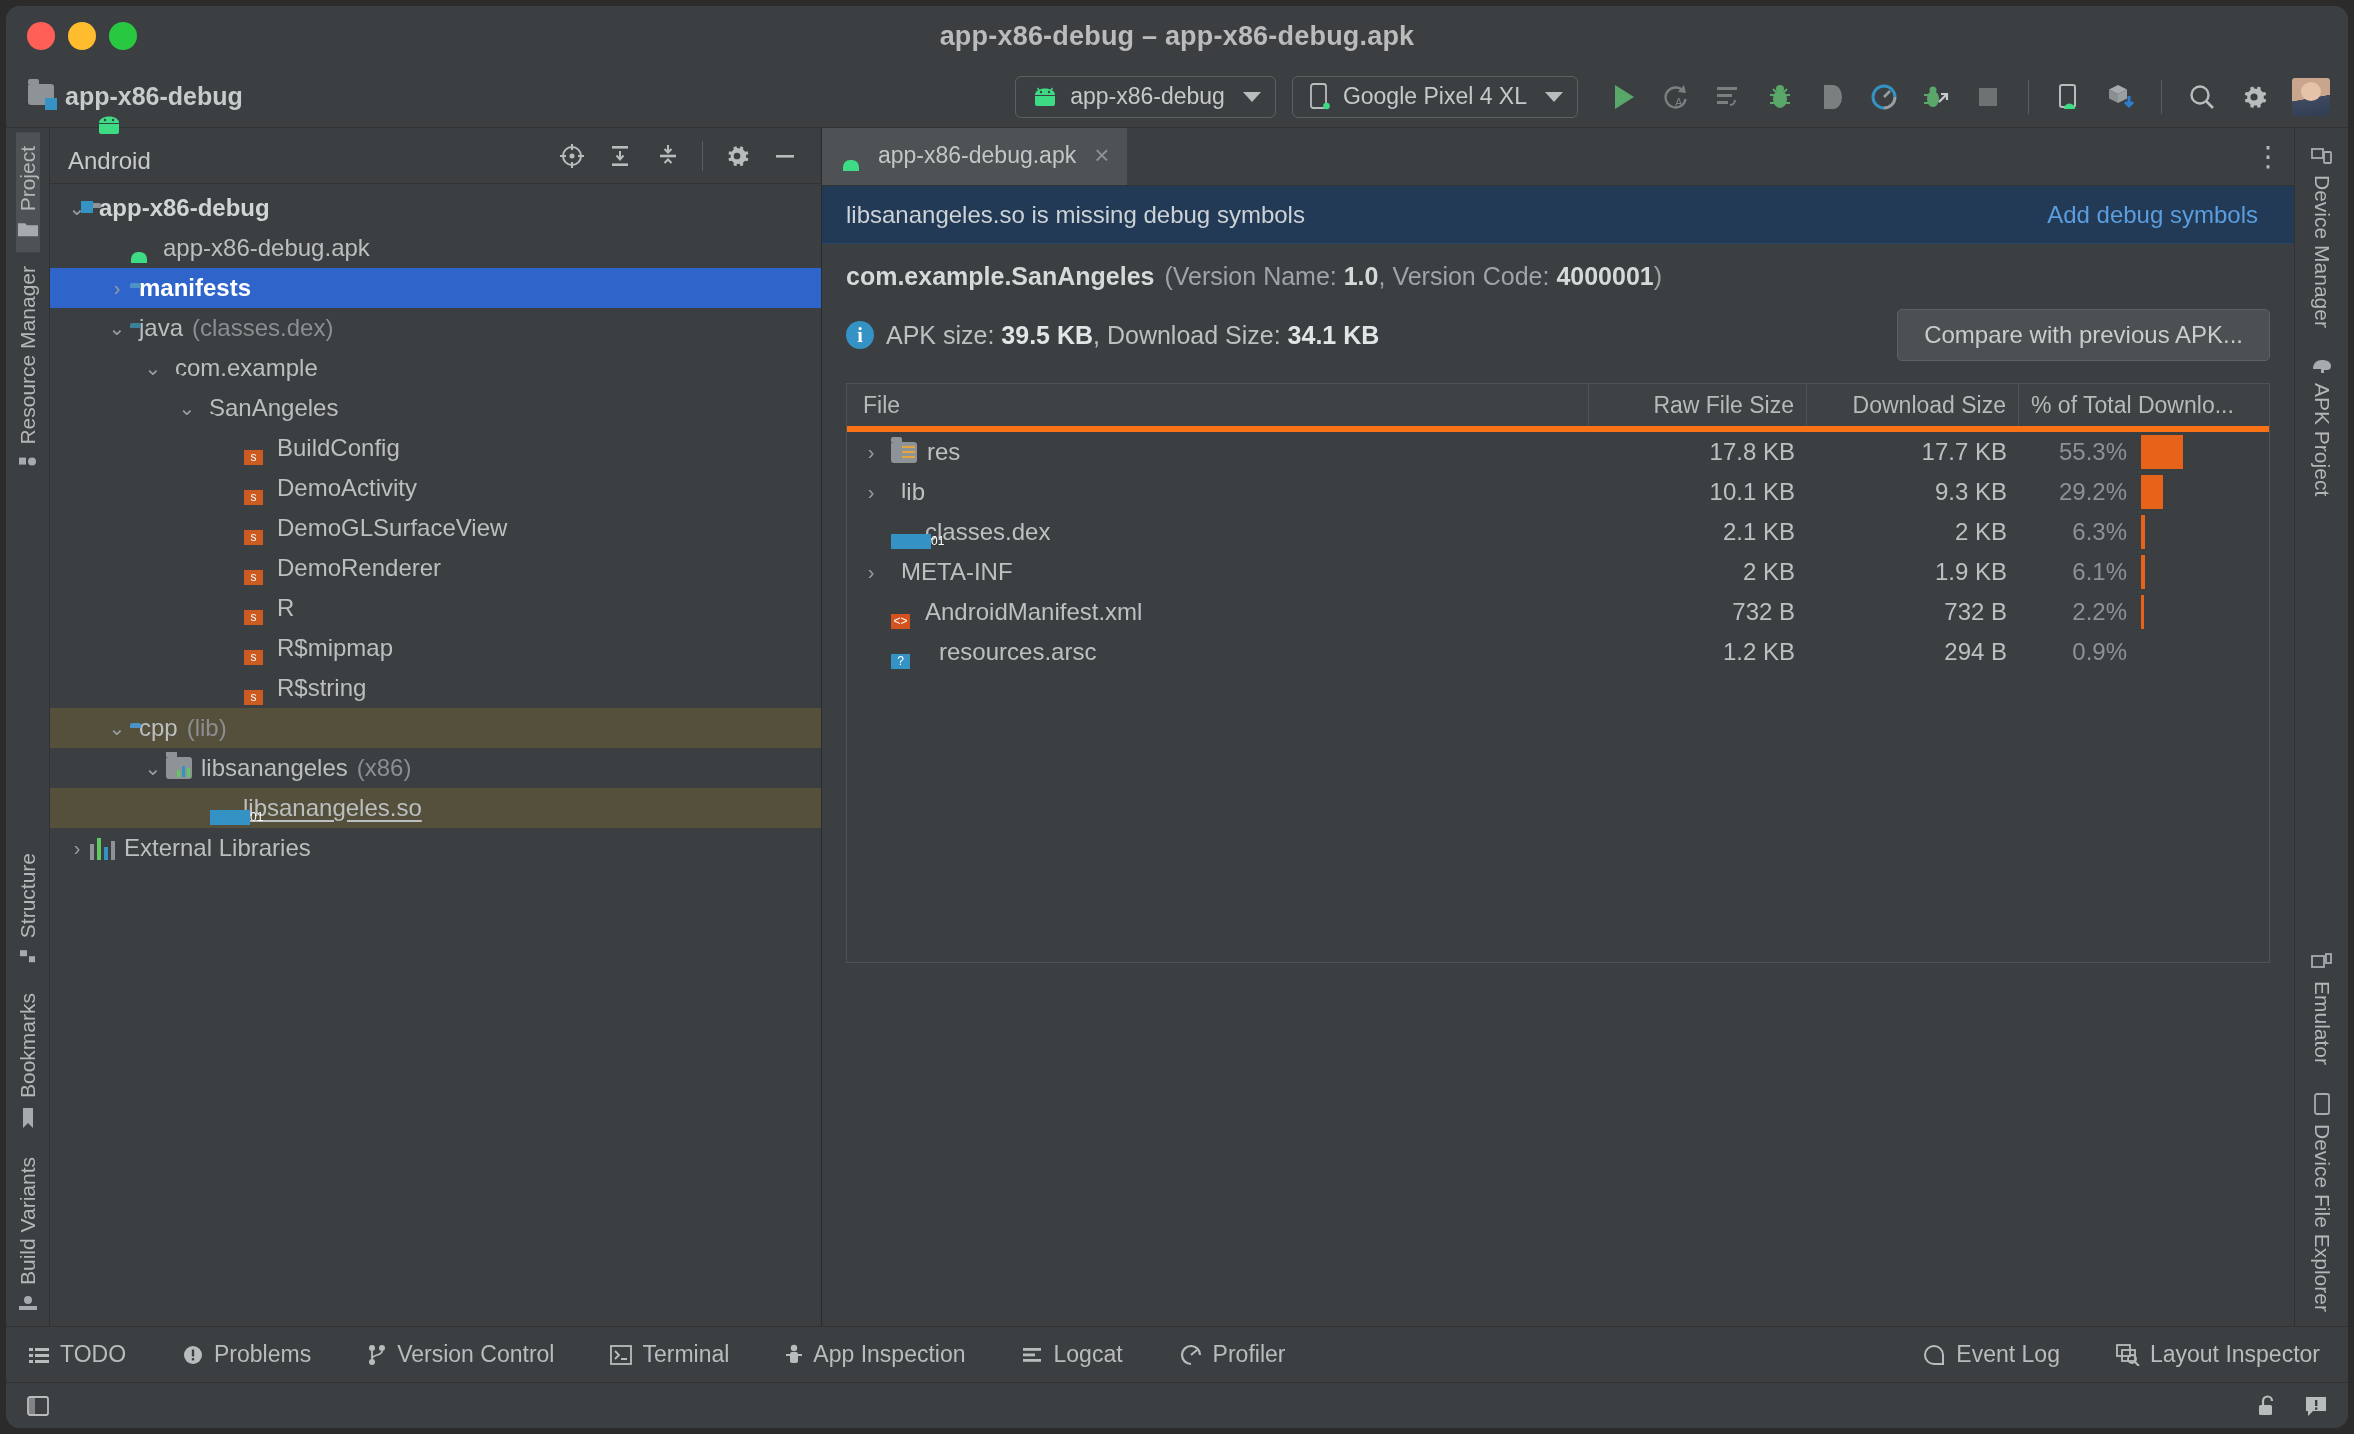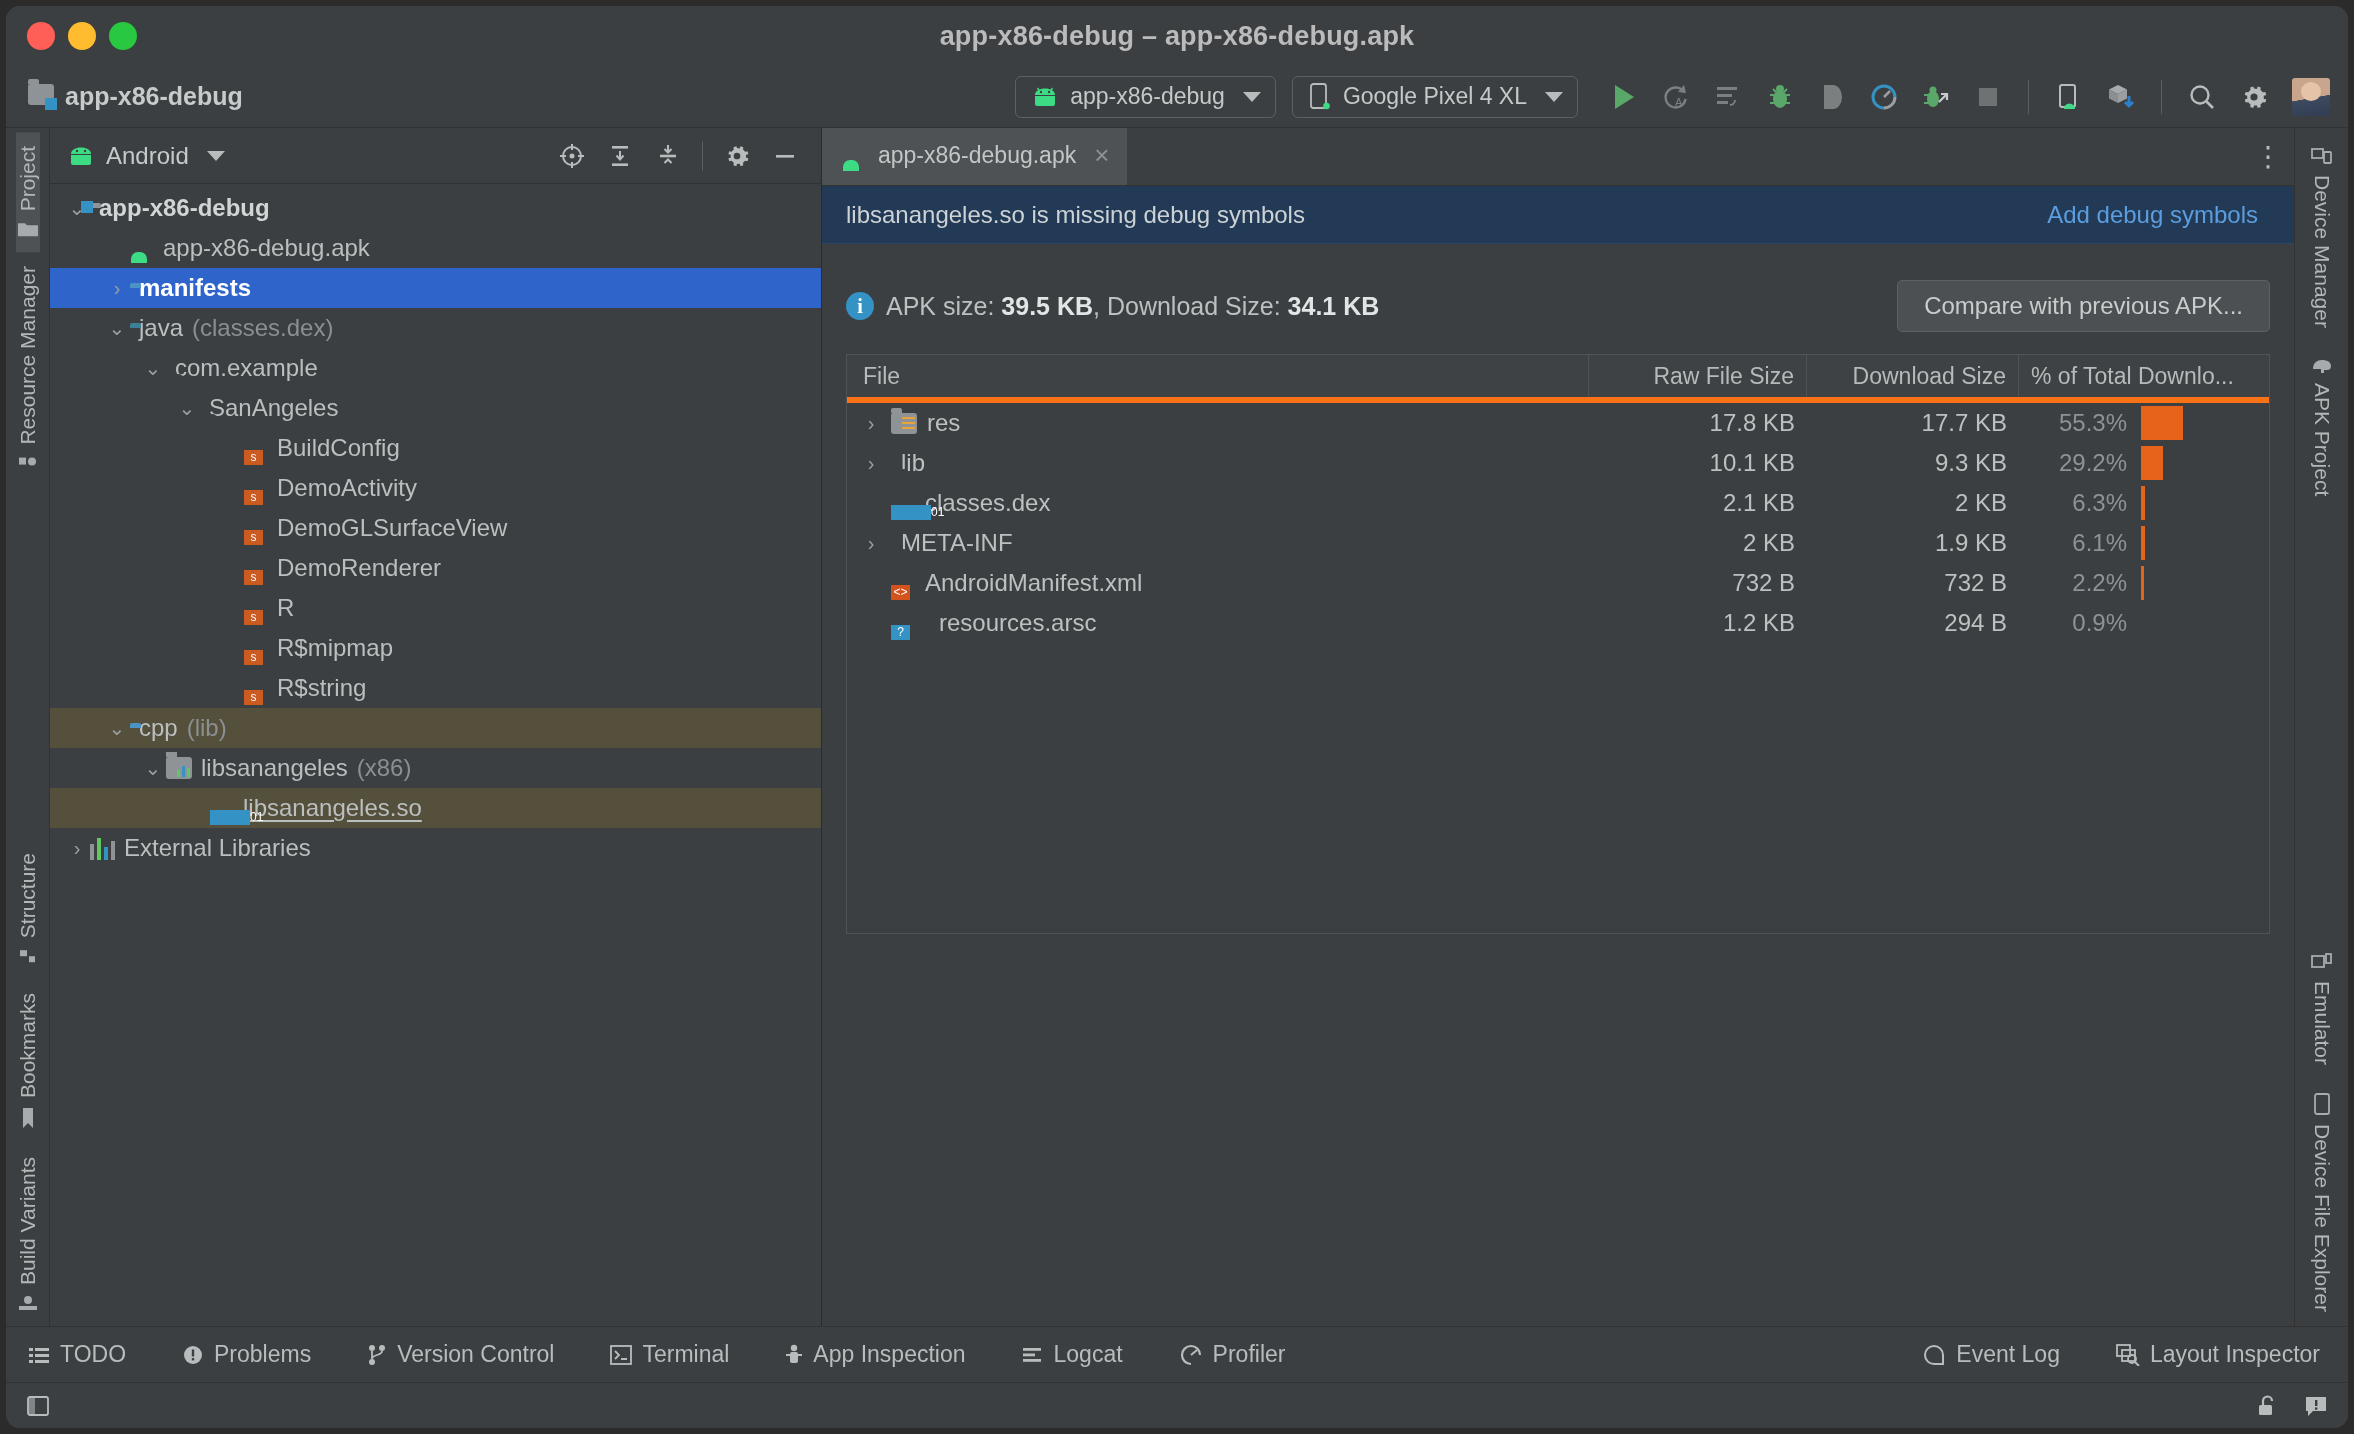--- a/index.html
+++ b/index.html
@@ -114,21 +114,21 @@
     display: flex; flex-direction: column;
     border-right: 1px solid #2b2b2b;
   }
   .pp-header {
     height: 56px; flex: 0 0 56px;
     background: #3c3f41;
     display: flex; align-items: center;
     padding: 0 14px 0 18px;
     border-bottom: 1px solid #323232;
   }
-  .pp-title { display: flex; align-items: center; gap: 12px; }
+  .pp-title { display: flex; align-items: center; gap: 12px; flex-direction: column; }
   .pp-title-text { font-size: 24px; color: #c7cacb; }
   .pp-tools { margin-left: auto; display: flex; align-items: center; gap: 4px; }
   .pp-tool { width: 44px; height: 42px; display:flex; align-items:center; justify-content:center;}
   .pp-div { width:1px; height:30px; background:#5a5c5d; margin:0 8px;}
 
   .tree { flex: 1; overflow: hidden; padding-top: 4px; background:#3c3f41;}
   .trow {
     height: 40px; display: flex; align-items: center;
     font-size: 24px; color: #bcbfc0; white-space: nowrap;
   }
@@ -642,20 +642,25 @@
         <div class="tab-spacer"></div>
         <div class="tab-more">⋮</div>
       </div>
 
       <div class="banner">
         <span class="banner-text">libsanangeles.so is missing debug symbols</span>
         <span class="banner-link">Add debug symbols</span>
       </div>
 
       <div class="apk-meta">
+        <div class="meta-line1">
+          <b>com.example.SanAngeles</b><span style="margin-left:10px">(Version Name:</span>
+          <b>1.0</b><span>, Version Code:</span>
+          <b>4000001</b><span>)</span>
+        </div>
         <div class="meta-row2">
           <span class="info-ic">i</span>
           <span class="meta-size">
             <span>APK size:</span>
             <b>39.5 KB</b><span>, Download Size:</span>
             <b>34.1 KB</b>
           </span>
           <div class="compare-btn">Compare with previous APK...</div>
         </div>
       </div>

